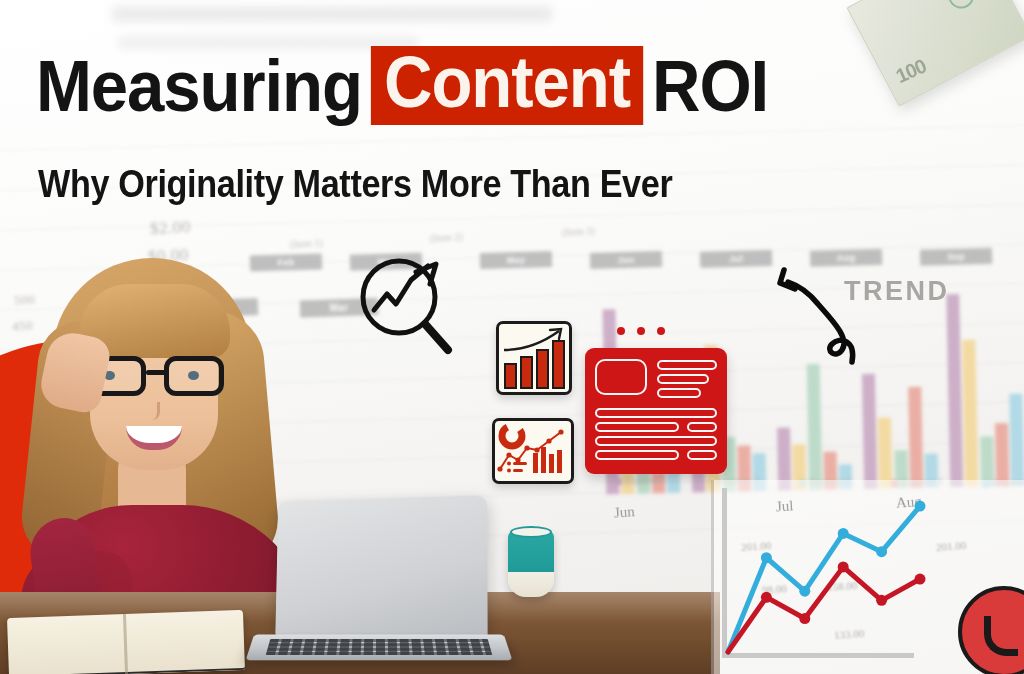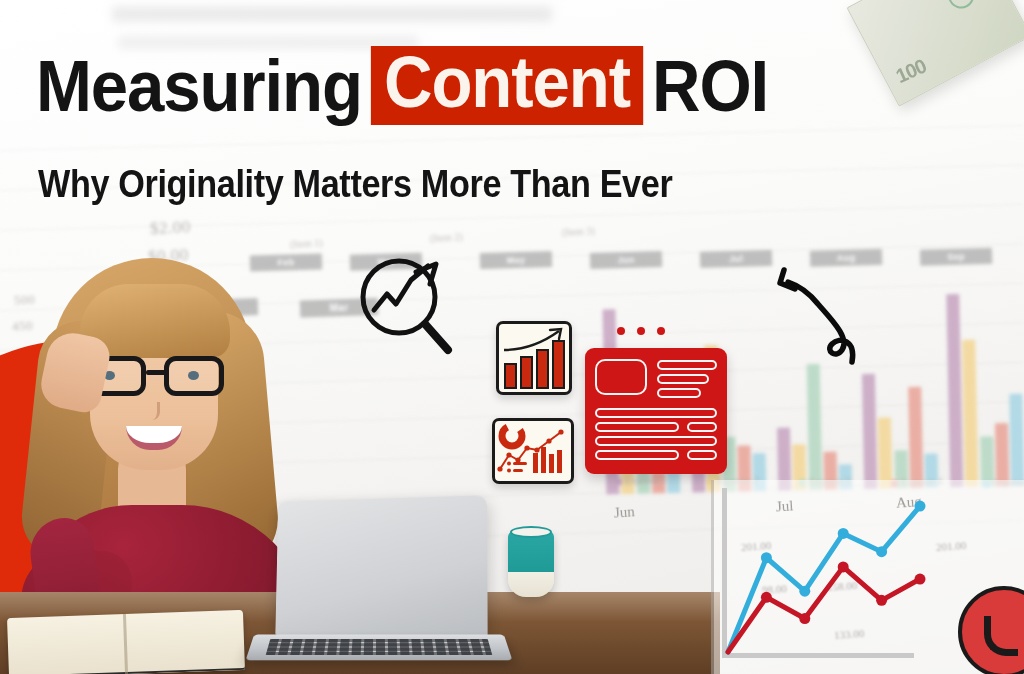--- a/index.html
+++ b/index.html
@@ -417,20 +417,21 @@
     <div class="ln" style="left:102px;top:74px;width:30px"></div>
     <div class="ln" style="left:10px;top:88px;width:122px"></div>
     <div class="ln" style="left:10px;top:102px;width:84px"></div>
     <div class="ln" style="left:102px;top:102px;width:30px"></div>
   </div>
 
   <svg class="arrow-svg" viewBox="0 0 90 112">
     <path d="M82 100 C86 78 70 74 62 82 C55 89 66 97 72 88 C80 76 62 58 48 42 C40 32 30 24 18 20" fill="none" stroke="#0b0b0b" stroke-width="5.5" stroke-linecap="round"></path>
     <path d="M14 8 L10 21 L25 27" fill="none" stroke="#0b0b0b" stroke-width="5.5" stroke-linecap="round" stroke-linejoin="round"></path>
   </svg>
+  <div class="trend-label">TREND</div>
 
   <div class="linecard">
     <div class="axis-v"></div>
     <div class="axis-h"></div>
 
     <div class="lc-lbl" style="left:-100px;top:24px">Jun</div>
     <div class="lc-lbl" style="left:62px;top:18px">Jul</div>
     <div class="lc-lbl" style="left:182px;top:14px">Aug</div>
 
     <div class="lc-val" style="left:27px;top:60px">201.00</div>

